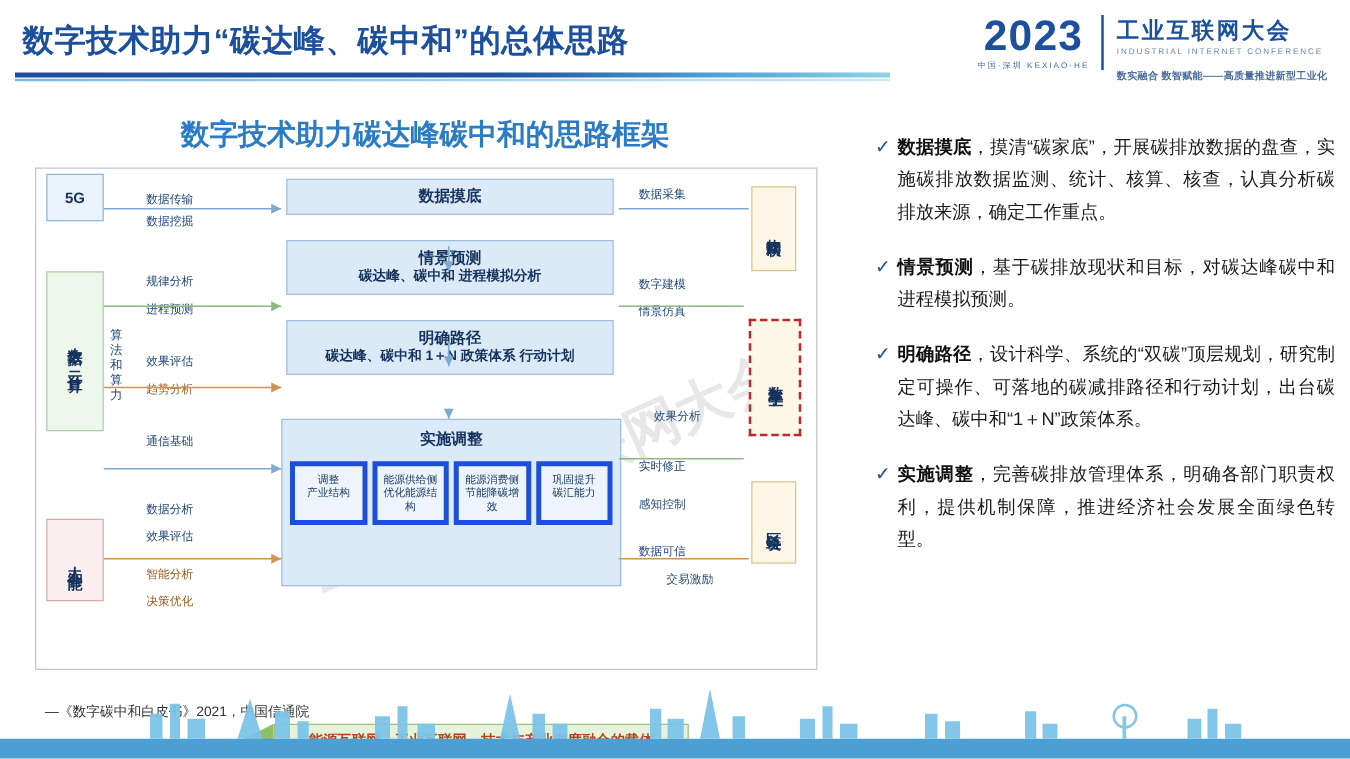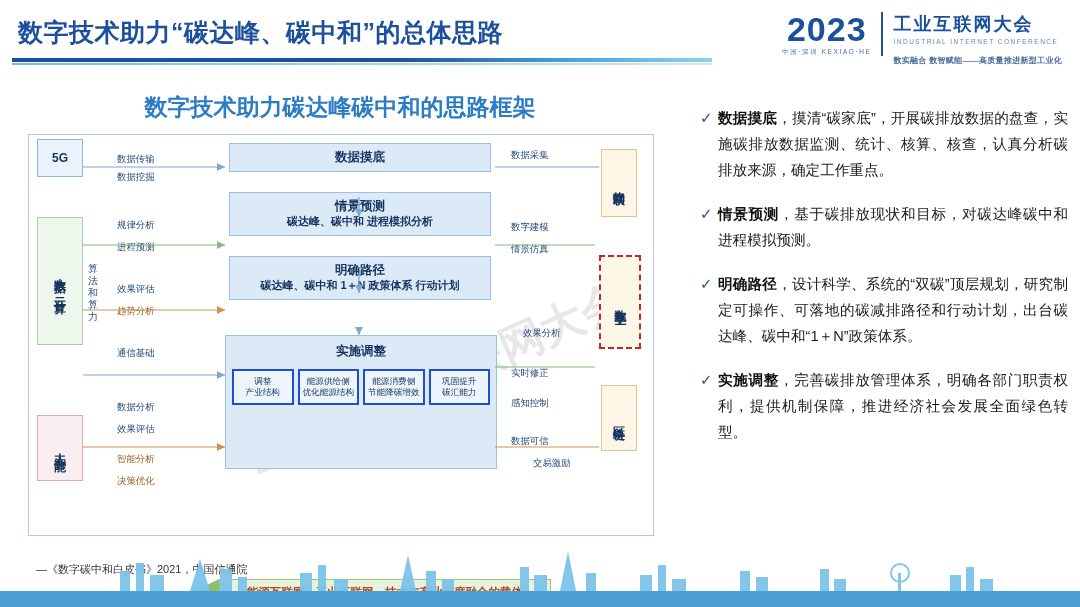--- a/index.html
+++ b/index.html
@@ -77,21 +77,21 @@
   }
   .impl-head{
     text-align:center;color:#16335e;font-weight:bold;padding:8px 0 4px;
   }
   .impl-head .r1{font-size:12.5px;line-height:15px;}
   .impl-head .r2{font-size:11px;line-height:15px;}
   .impl-sub{
     display:flex;justify-content:space-between;padding:6px 6px 0;gap:4px;
   }
   .impl-cell{
-    flex:1;background:#eef4fb;border:2px solid #1d4ed8;
+    flex:1;background:#eef4fb;border:4px solid #1d4ed8;
     font-size:8.6px;color:#1a3a66;text-align:center;
     padding:5px 1px;line-height:11px;
   }
   
   .side-box{
     position:absolute;background:#eaf3fb;border:1px solid #8fb6d8;
     text-align:center;font-weight:bold;color:#16335e;
     display:flex;align-items:center;justify-content:center;
     font-size:12px;line-height:14px;
   }

